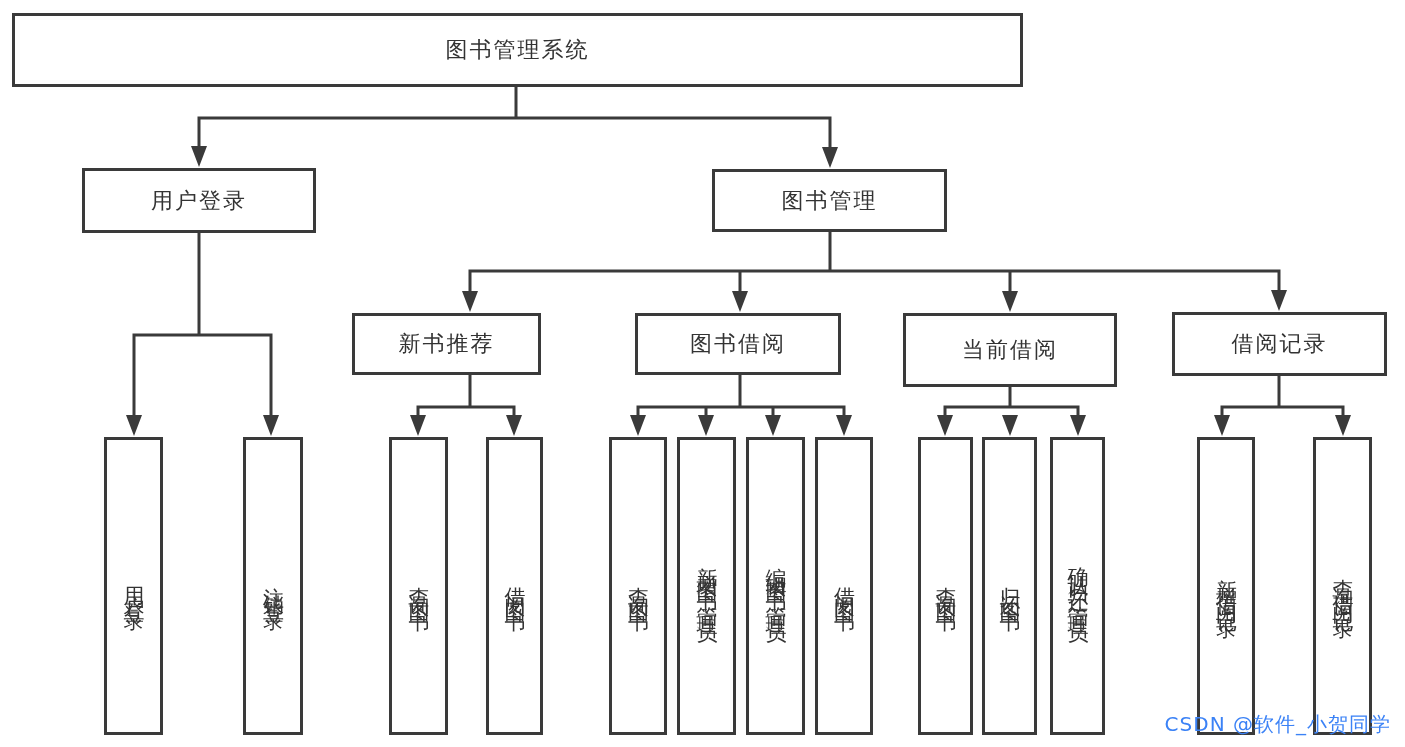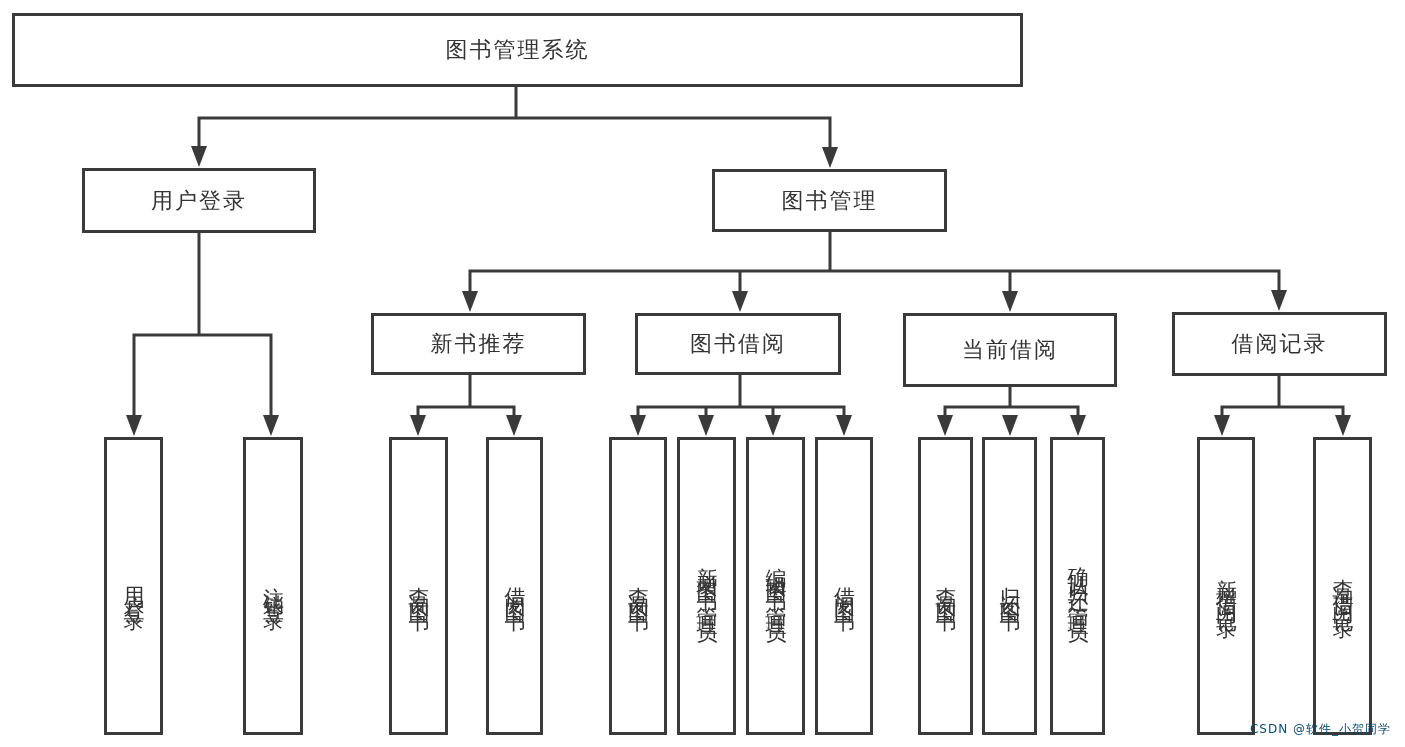--- a/index.html
+++ b/index.html
@@ -12,21 +12,21 @@
     position:absolute;box-sizing:border-box;border:3px solid #3a3a3a;background:#ffffff;
     display:flex;align-items:center;justify-content:center;color:#333333;
   }
   .h-node{font-size:22px;letter-spacing:2px;white-space:nowrap;}
   .v-node{top:437px;height:298px;}
   .v-node .vtext{
     writing-mode:vertical-rl;text-orientation:upright;
     font-size:21px;letter-spacing:8px;line-height:1;color:#333333;
   }
   .watermark{
-    position:absolute;right:14px;bottom:9px;font-size:12px;color:#0c4a6e;
+    position:absolute;right:14px;bottom:9px;font-size:20px;color:#3b82f6;
     letter-spacing:1px;white-space:nowrap;
   }
 </style>
 </head>
 <body>
 
 <div class="canvas">
 
   <svg class="edges" width="1405" height="747" viewBox="0 0 1405 747" aria-hidden="true">
     <path fill="none" stroke="#3a3a3a" stroke-width="3" d="
@@ -82,21 +82,21 @@
       M1070 415 L1086 415 L1078 436 Z
       M1214 415 L1230 415 L1222 436 Z
       M1335 415 L1351 415 L1343 436 Z"></path>
   </svg>
 
   <div class="node h-node" style="left:12px;top:13px;width:1011px;height:74px">图书管理系统</div>
 
   <div class="node h-node" style="left:82px;top:168px;width:234px;height:65px">用户登录</div>
   <div class="node h-node" style="left:712px;top:169px;width:235px;height:63px">图书管理</div>
 
-  <div class="node h-node" style="left:371px;top:313px;width:215px;height:62px">新书推荐</div>
+  <div class="node h-node" style="left:352px;top:313px;width:189px;height:62px">新书推荐</div>
   <div class="node h-node" style="left:635px;top:313px;width:206px;height:62px">图书借阅</div>
   <div class="node h-node" style="left:903px;top:313px;width:214px;height:74px">当前借阅</div>
   <div class="node h-node" style="left:1172px;top:312px;width:215px;height:64px">借阅记录</div>
 
   <div class="node v-node" style="left:104px;width:59px">
     <span class="vtext">用户登录</span>
   </div>
   <div class="node v-node" style="left:243px;width:60px">
     <span class="vtext">注销登录</span>
   </div>

